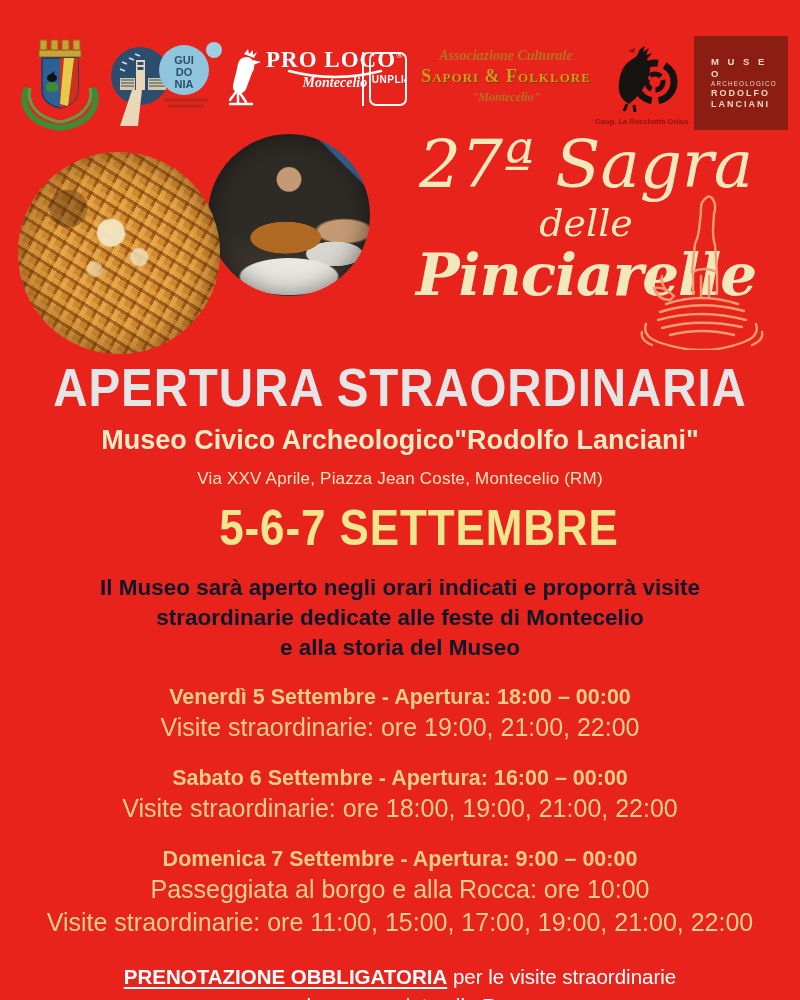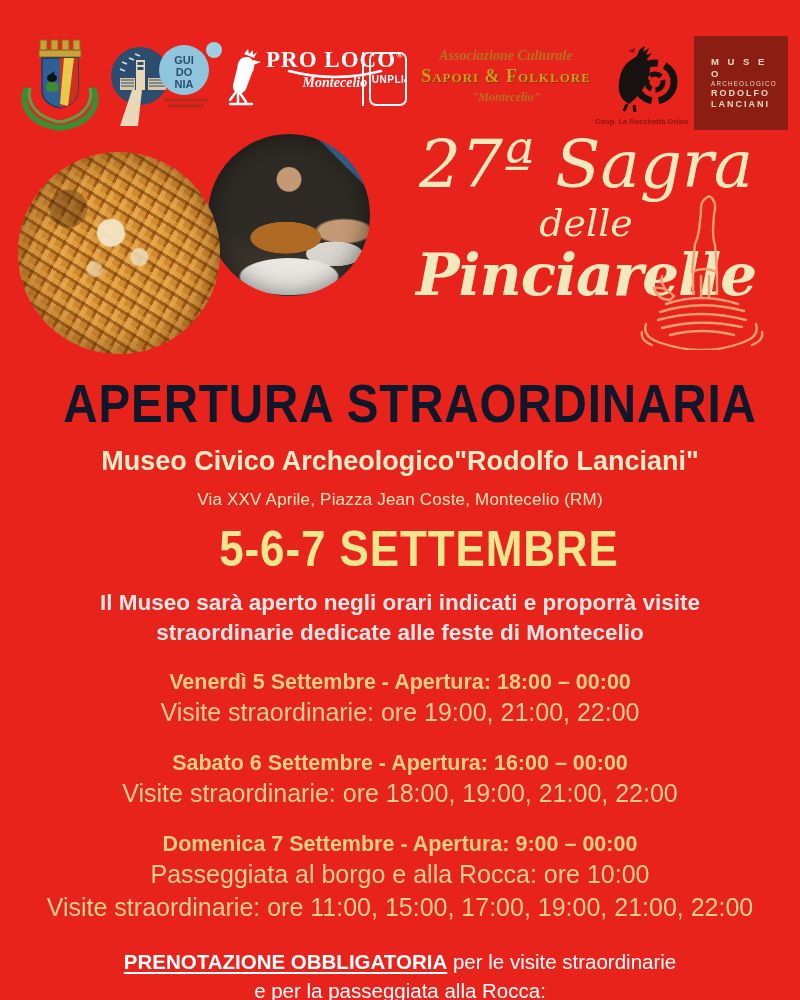--- a/index.html
+++ b/index.html
@@ -66,25 +66,25 @@
     box-shadow:inset 0 0 24px rgba(0,0,0,.5);
   }
   .title-block{position:absolute;left:388px;top:2px;width:396px;text-align:center;color:#f1e9bb;}
   .t1{font-family:"DejaVu Serif","Liberation Serif",serif;font-style:italic;font-size:66px;line-height:1;}
   .t2{font-family:"DejaVu Serif","Liberation Serif",serif;font-style:italic;font-size:38px;line-height:1;margin-top:6px;}
   .t3{font-family:"DejaVu Serif","Liberation Serif",serif;font-style:italic;font-weight:bold;font-size:58px;line-height:1;margin-top:4px;letter-spacing:-1px;}
   .fork{position:absolute;left:636px;top:62px;}
   
   .main{position:absolute;left:0;top:360px;width:800px;text-align:center;}
   .cond{display:inline-block;transform:scaleX(.88);transform-origin:center;white-space:nowrap;}
-  .apertura{margin:16px;color:#0f172a;font-size:54px;font-weight:bold;letter-spacing:1px;line-height:1.0;}
+  .apertura{margin:0;color:#e5e5e5;font-size:54px;font-weight:bold;letter-spacing:1px;line-height:1.0;}
   .venue{color:#f0ebc6;font-size:27px;font-weight:bold;margin-top:11px;}
   .address{color:#efe5bd;font-size:17px;font-weight:500;margin-top:13px;letter-spacing:.2px;}
   .dates{margin:14px 0 0;color:#efe68e;font-size:50px;font-weight:bold;letter-spacing:1px;line-height:1.0;padding-left:38px;}
-  .desc{color:#e5e5e5;font-size:22.5px;font-weight:bold;line-height:1.33;margin-top:14px;}
+  .desc{color:#0f172a;font-size:22.5px;font-weight:bold;line-height:1.33;margin-top:20px;}
   .day{margin-top:21px;}
   .day-title{color:#eccd84;font-size:21.5px;font-weight:bold;line-height:1.25;}
   .day-line{color:#e6cd92;font-size:25px;line-height:1.33;}
   .booking{margin-top:24px;color:#ffffff;font-size:20.5px;line-height:1.38;}
   .booking .bold-u{font-weight:bold;text-decoration:underline;text-underline-offset:3px;}
   .booking .email{display:inline-block;margin-top:3px;font-weight:bold;font-size:21px;text-decoration:underline;text-underline-offset:3px;letter-spacing:.3px;color:#fff;}
 </style>
 </head>
 <body>
 
@@ -225,20 +225,21 @@
     <h1 class="apertura"><span class="cond">APERTURA STRAORDINARIA</span></h1>
 
     <div class="venue">Museo Civico Archeologico"Rodolfo Lanciani"</div>
     <div class="address">Via XXV Aprile, Piazza Jean Coste, Montecelio (RM)</div>
 
     <h2 class="dates"><span class="cond">5-6-7 SETTEMBRE</span></h2>
 
     <div class="desc">
       <div>Il Museo sarà aperto negli orari indicati e proporrà visite</div>
       <div>straordinarie dedicate alle feste di Montecelio</div>
+      <div>e alla storia del Museo</div>
     </div>
 
     <div class="day">
       <div class="day-title">Venerdì 5 Settembre - Apertura: 18:00 – 00:00</div>
       <div class="day-line">Visite straordinarie: ore 19:00, 21:00, 22:00</div>
     </div>
 
     <div class="day">
       <div class="day-title">Sabato 6 Settembre - Apertura: 16:00 – 00:00</div>
       <div class="day-line">Visite straordinarie: ore 18:00, 19:00, 21:00, 22:00</div>

